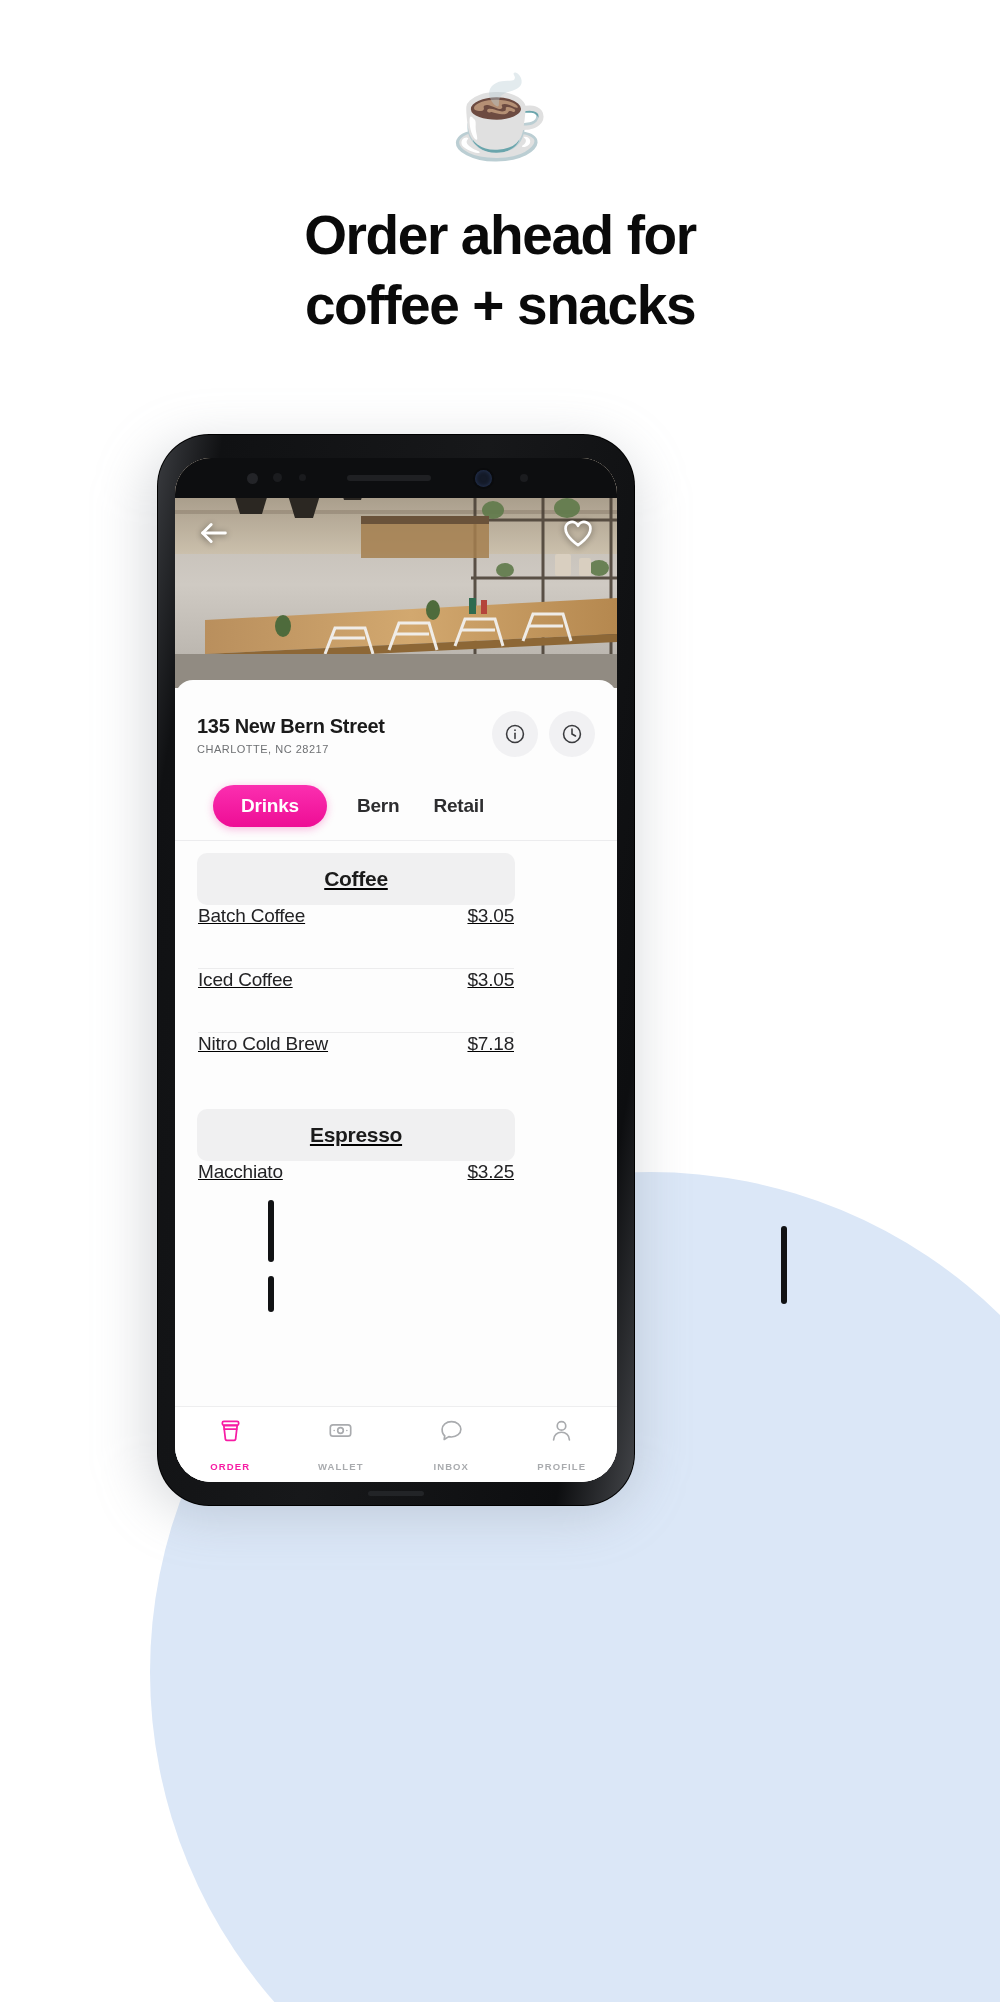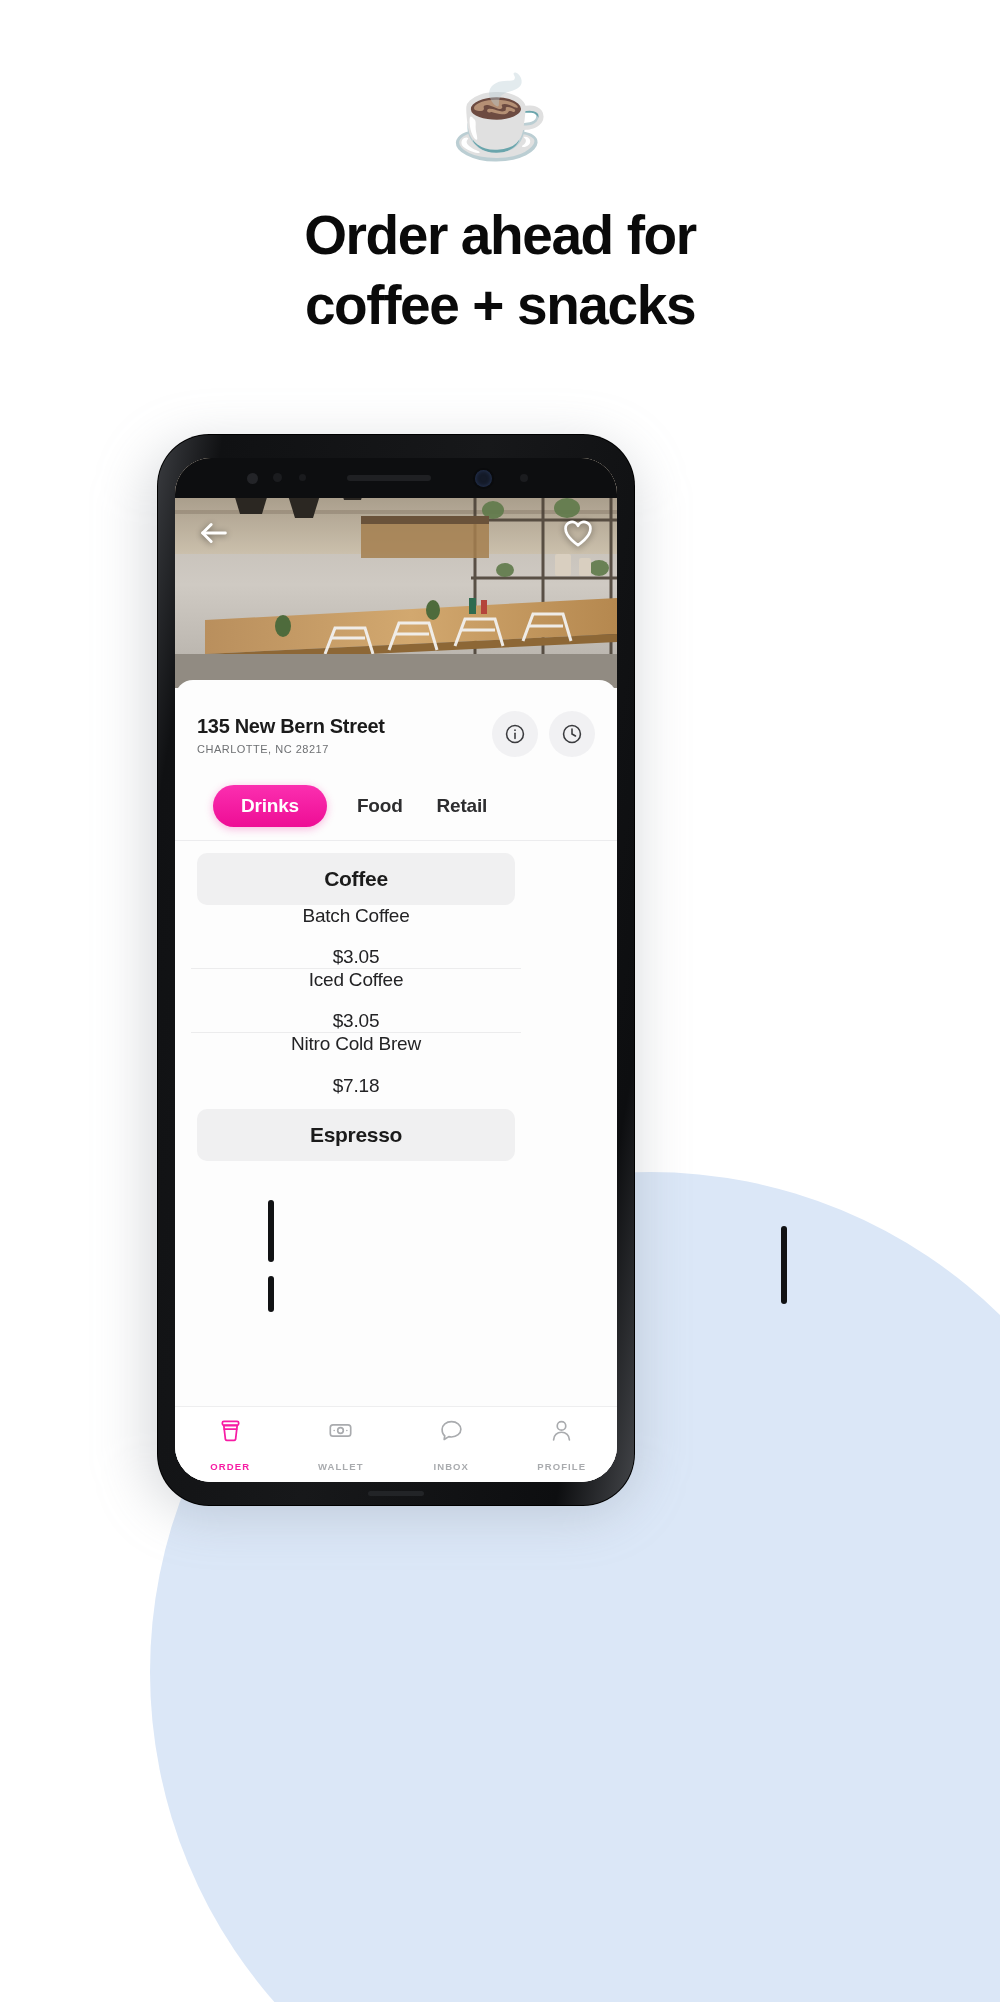--- a/index.html
+++ b/index.html
@@ -196,36 +196,36 @@
 
   .divider-full {
     position:absolute; left:0; top:160px;
     width:442px; height:1px; background:#ececee;
   }
 
   
   .menu {
     position:absolute; left:0; top:161px;
     width:362px;
+    text-decoration:underline;
   }
   .sec-head {
     margin:12px 22px 0 22px;
     height:52px;
     background:#f0f0f1;
     border-radius:10px;
     display:flex; align-items:center; justify-content:center;
     font-size:21px; font-weight:bold; color:#1b1b1b;
     letter-spacing:-0.3px;
   }
   .item {
-    margin:0 16px;
+    margin:0 23px;
     height:64px;
-    display:flex; align-items:center; justify-content:space-between;
+    display:flex; align-items:flex-start; justify-content:space-between;
     border-bottom:1px solid #ececed;
-    flex-direction:column;
   }
   .item.last-of-sec { border-bottom:none; }
   .item-name {
     font-size:19px; color:#232325; letter-spacing:-0.2px;
   }
   .item-price {
     font-size:19px; color:#232325; letter-spacing:-0.2px;
   }
 
   
@@ -389,21 +389,21 @@
           <div class="circ-btn">
             <svg viewBox="0 0 24 24" fill="none" stroke="#3a3b3e" stroke-width="1.7" stroke-linecap="round">
               <circle cx="12" cy="12" r="9.2"></circle>
               <polyline points="12,6.6 12,12 15.8,14.2"></polyline>
             </svg>
           </div>
         </div>
 
         <div class="tabs">
           <div class="tab active">Drinks</div>
-          <div class="tab">Food</div>
+          <div class="tab">Bern</div>
           <div class="tab">Retail</div>
         </div>
 
         <div class="divider-full"></div>
 
         <div class="menu">
 
           <div class="sec-head">Coffee</div>
 
           <div class="item">
@@ -414,20 +414,24 @@
             <span class="item-name">Iced Coffee</span>
             <span class="item-price">$3.05</span>
           </div>
           <div class="item last-of-sec">
             <span class="item-name">Nitro Cold Brew</span>
             <span class="item-price">$7.18</span>
           </div>
 
           <div class="sec-head">Espresso</div>
 
+          <div class="item last-of-sec">
+            <span class="item-name">Macchiato</span>
+            <span class="item-price">$3.25</span>
+          </div>
 
         </div>
 
         <div class="botnav">
 
           <div class="nav-item active">
             <svg viewBox="0 0 24 24" fill="none" stroke="#f71ca4" stroke-width="1.7" stroke-linecap="round" stroke-linejoin="round">
               <rect x="4.2" y="3.2" width="15.6" height="3.6" rx="1.4"></rect>
               <path d="M5.6 7.4 L7.1 20.4 A1.3 1.3 0 0 0 8.4 21.4 h7.2 a1.3 1.3 0 0 0 1.3 -1 L18.4 7.4 Z"></path>
               <line x1="6" y1="10.6" x2="18" y2="10.6"></line>

